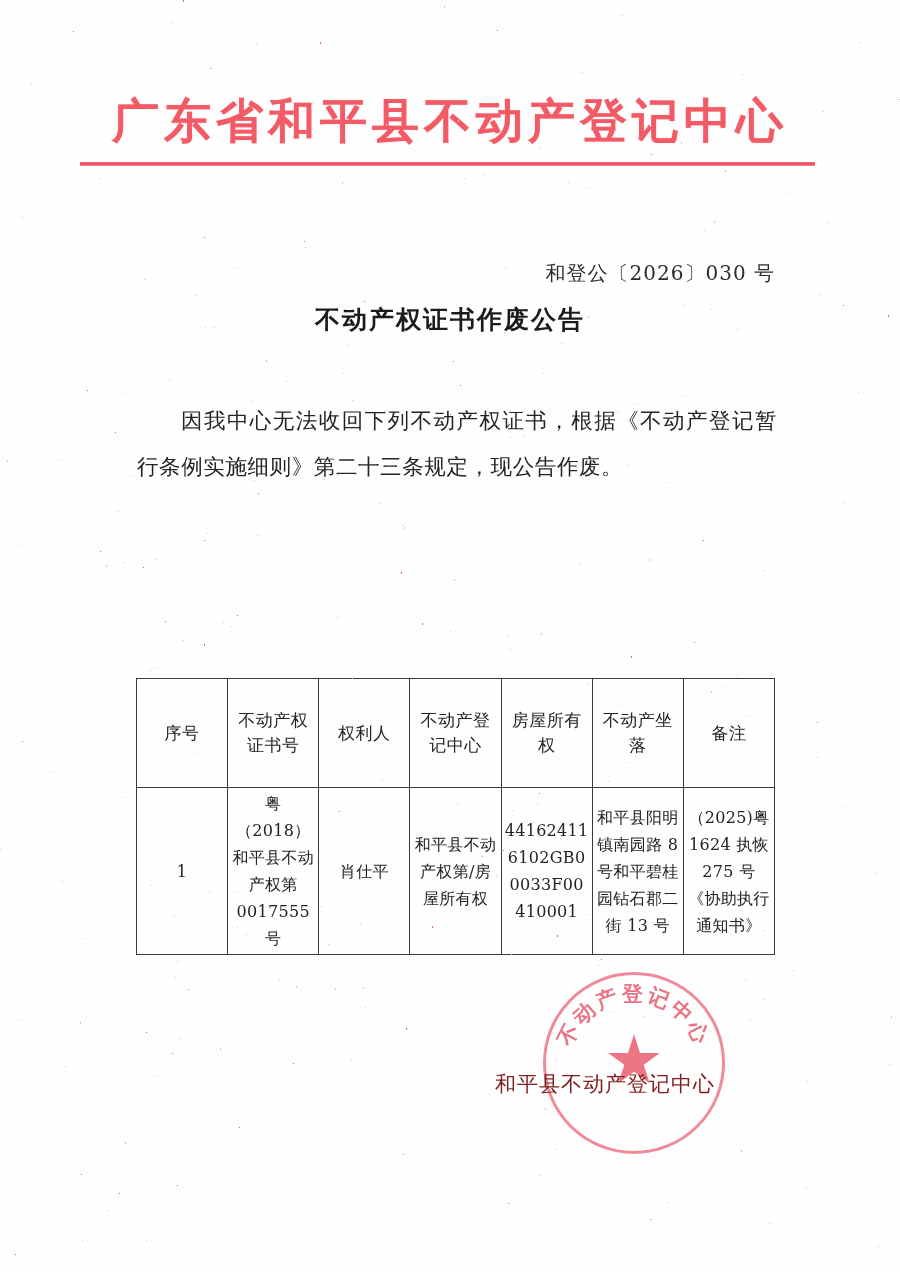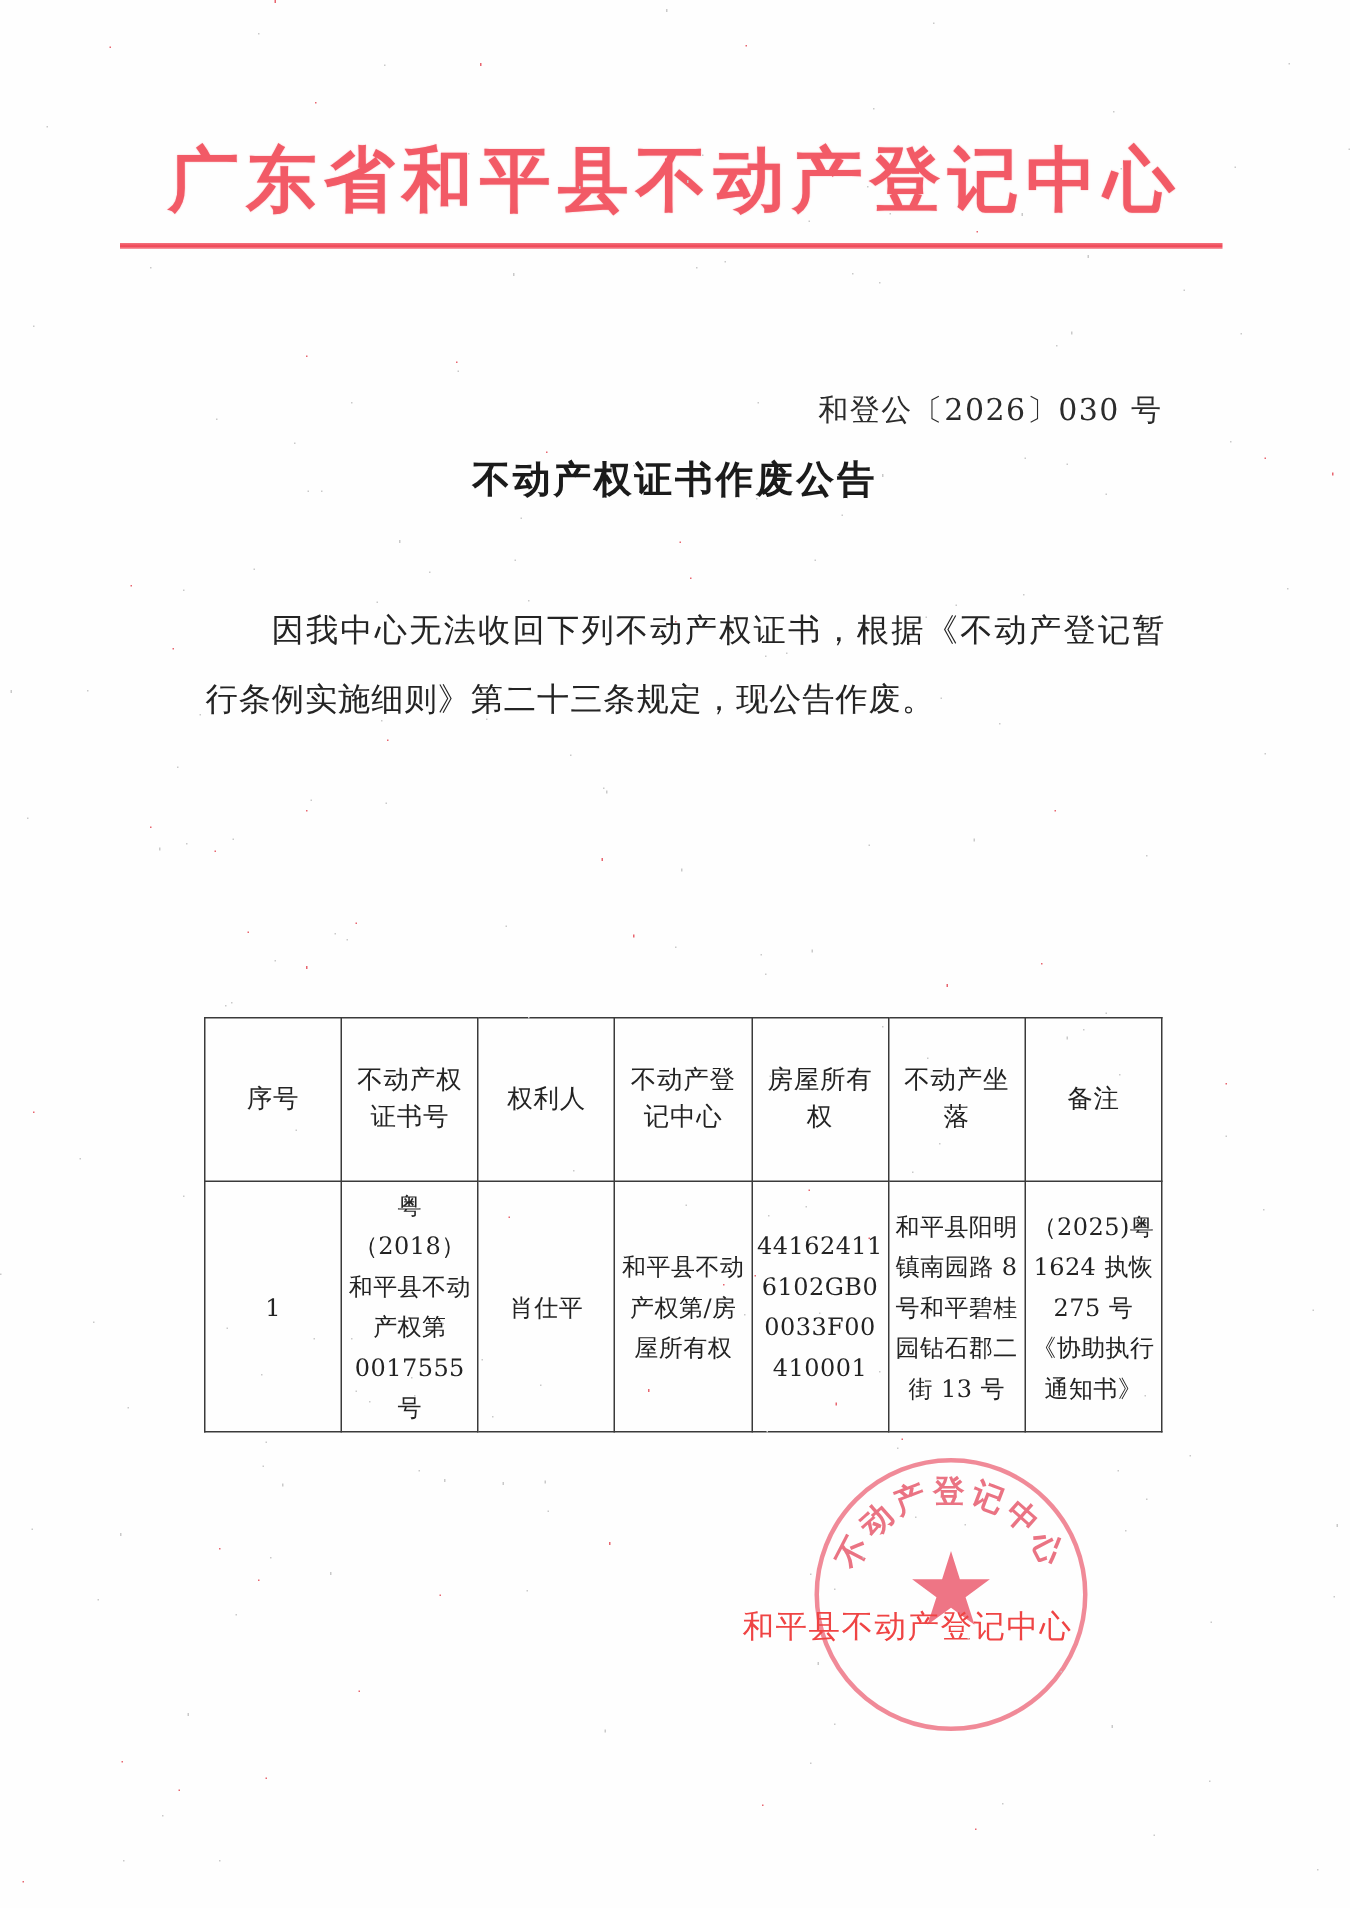--- a/index.html
+++ b/index.html
@@ -143,21 +143,21 @@
   
   .signature {
     position: absolute;
     top: 1062px;
     left: 0;
     width: 715px;
     text-align: right;
     font-size: 21px;
     line-height: 45px;
     letter-spacing: 1px;
-    color: #ef4444;
+    color: #7f1d1d;
     z-index: 3;
   }
   .sig-date { padding-right: 8px; }
 
   
   .seal {
     position: absolute;
     left: 543px;
     top: 972px;
     width: 176px;

